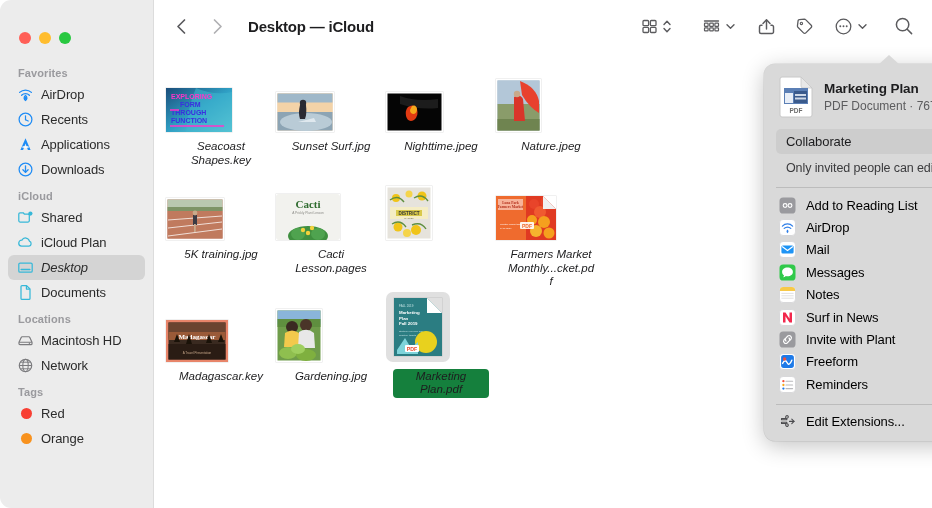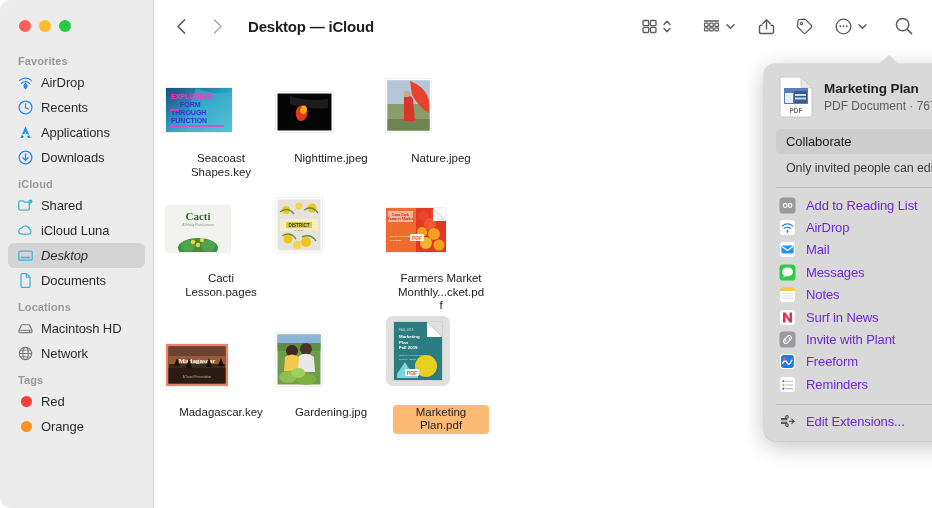--- a/index.html
+++ b/index.html
@@ -17,21 +17,21 @@
     overflow: hidden;
     background: #ffffff;
     display: flex;
   }
 
   
   #sidebar {
     width: 154px; height: 100%;
     background: #ececec;
     border-right: 1px solid #dcdcdc;
-    padding-top: 4px;
+    padding-top: 16px;
     flex: 0 0 154px;
     position: relative;
   }
   #traffic {
     display: flex; gap: 8px;
     padding: 16px 0 0 19px;
     height: 42px;
   }
   .light { width: 12px; height: 12px; border-radius: 50%; }
   .light.red { background: #ff5f57; }
@@ -124,32 +124,33 @@
     padding-top: 6px;
     cursor: default;
   }
   .thumb-wrap {
     height: 66px;
     display: flex; align-items: flex-end; 
     width: 100%;
   }
   .thumb { display: block; box-shadow: 0 0 0 0.5px rgba(0,0,0,0.10); }
   .fname {
-    margin-top: 19px;
+    margin-top: 7px;
     font-size: 11.5px;
     color: #1d1d1f;
     text-align: center;
     line-height: 13.5px;
     max-width: 96px;
     word-wrap: break-word;
     padding: 1px 4px;
     border-radius: 4px;
+    font-style: italic;
   }
   .cell.selected .thumb-wrap-inner { background: #e0e0e0; border-radius: 7px; padding: 6px 8px; }
-  .cell.selected .fname { background: #fdba74; }
+  .cell.selected .fname { background: #15803d; }
 
   
   #popover {
     position: absolute;
     left: 610px; top: 64px;
     width: 243px;
     background: #d9d9d9;
     border-radius: 11px;
     box-shadow: 0 5px 22px rgba(0,0,0,0.24), 0 0 0 0.5px rgba(0,0,0,0.12);
     padding: 12px 0 8px 0;
@@ -199,21 +200,21 @@
     margin: 8px 12px 6px 12px;
   }
   .menu-item {
     display: flex; align-items: center;
     gap: 10px;
     height: 22.4px;
     padding: 0 12px 0 15px;
     cursor: default;
   }
   .mi-ico { width: 17px; height: 17px; flex: 0 0 17px; display: block; }
-  .mi-label { font-size: 13px; color: #6d28d9; letter-spacing: -0.1px; white-space: nowrap; }
+  .mi-label { font-size: 13px; color: #000000; letter-spacing: -0.1px; white-space: nowrap; }
 </style>
 </head>
 <body>
 
 <div id="window">
 
   <div id="sidebar">
     <div id="traffic">
       <div class="light red"></div>
       <div class="light yellow"></div>
@@ -273,21 +274,21 @@
               </svg>
             </span>
             <span class="sb-label">Shared</span>
           </div>
           <div class="sb-item">
             <span class="sb-ico">
               <svg class="" width="17" height="17" viewBox="0 0 17 17">
                 <path d="M4.6 12.2 a3 3 0 0 1 0.3 -6 a4 4 0 0 1 7.5 1 a2.6 2.6 0 0 1 -0.4 5 z" fill="none" stroke="#37b8d8" stroke-width="1.25" stroke-linejoin="round"></path>
               </svg>
             </span>
-            <span class="sb-label">iCloud Luna</span>
+            <span class="sb-label">iCloud Plan</span>
           </div>
           <div class="sb-item selected">
             <span class="sb-ico">
               <svg class="" width="17" height="17" viewBox="0 0 17 17">
                 <rect x="1.8" y="4" width="13.4" height="9.2" rx="1.3" fill="none" stroke="#37b8d8" stroke-width="1.25"></rect>
                 <line x1="4.2" y1="10.6" x2="12.8" y2="10.6" stroke="#37b8d8" stroke-width="1.5" stroke-linecap="round"></line>
               </svg>
             </span>
             <span class="sb-label">Desktop</span>
           </div>
@@ -448,20 +449,38 @@
                   <line x1="4" y1="22" x2="13" y2="22" stroke="#ff35c8" stroke-width="1.4"></line>
                   <line x1="4" y1="38" x2="58" y2="38" stroke="#ff35c8" stroke-width="1.6"></line>
                 </svg>
               </span>
             </div>
             <div class="fname">Seacoast Shapes.key</div>
           </div>
           <div class="cell">
             <div class="thumb-wrap">
               <span class="thumb-wrap-inner">
+                <svg class="thumb" width="58" height="40" viewBox="0 0 58 40" style="box-shadow:0 0 0 0.5px rgba(0,0,0,0.12);">
+                  <rect width="58" height="40" fill="#ffffff"></rect>
+                  <rect x="1.5" y="1.5" width="55" height="37" fill="#e8c49a"></rect>
+                  <rect x="1.5" y="1.5" width="55" height="19" fill="#f3d3a8"></rect>
+                  <rect x="1.5" y="1.5" width="55" height="9" fill="#9fb8c9"></rect>
+                  <rect x="1.5" y="20" width="55" height="18.5" fill="#8ca4b4"></rect>
+                  <ellipse cx="30" cy="30" rx="26" ry="9" fill="#b9cbd6"></ellipse>
+                  <path d="M22 30 L38 26 L40 30 z" fill="#dfe8ee"></path>
+                  <path d="M24 13 q3 -7 6 0 q1 9 -1 14 h-5 q-2 -6 0 -14z" fill="#2b2b33"></path>
+                  <circle cx="27" cy="11" r="3.2" fill="#2b2b33"></circle>
+                </svg>
+              </span>
+            </div>
+            <div class="fname">Sunset Surf.jpg</div>
+          </div>
+          <div class="cell">
+            <div class="thumb-wrap">
+              <span class="thumb-wrap-inner">
                 <svg class="thumb" width="57" height="40" viewBox="0 0 57 40" style="box-shadow:0 0 0 0.5px rgba(0,0,0,0.12);">
                   <rect width="57" height="40" fill="#ffffff"></rect>
                   <rect x="1.5" y="1.5" width="54" height="37" fill="#050505"></rect>
                   <path d="M14 4 Q30 10 52 7 L52 16 Q32 18 14 12z" fill="#1c1c1c"></path>
                   <path d="M22 15 q6 -4 9 2 q2 7 -3 11 q-6 3 -8 -4 q-1 -6 2 -9z" fill="#e23a12"></path>
                   <path d="M26 14 q4 -2 5 3 q0 4 -3 5 q-4 0 -4 -4z" fill="#f7a81b"></path>
                 </svg>
               </span>
             </div>
             <div class="fname">Nighttime.jpeg</div>
@@ -478,20 +497,40 @@
                   <path d="M24 2 Q40 8 43 22 L43 34 Q33 28 26 16 z" fill="#e8412e"></path>
                   <path d="M18 18 q6 -4 9 2 l2 22 h-11 z" fill="#d9352a"></path>
                   <circle cx="21" cy="15" r="3.2" fill="#c9a98b"></circle>
                 </svg>
               </span>
             </div>
             <div class="fname">Nature.jpeg</div>
           </div>
         </div>
         <div class="row">
+          <div class="cell">
+            <div class="thumb-wrap">
+              <span class="thumb-wrap-inner">
+                <svg class="thumb" width="58" height="42" viewBox="0 0 58 42" style="box-shadow:0 0 0 0.5px rgba(0,0,0,0.12);">
+                  <rect width="58" height="42" fill="#ffffff"></rect>
+                  <rect x="1.5" y="1.5" width="55" height="39" fill="#b9745e"></rect>
+                  <rect x="1.5" y="1.5" width="55" height="11" fill="#b9c8b0"></rect>
+                  <rect x="1.5" y="9" width="55" height="4" fill="#7d9467"></rect>
+                  <rect x="1.5" y="13" width="55" height="27.5" fill="#c07a5e"></rect>
+                  <line x1="2" y1="22" x2="56" y2="18" stroke="#ffffff" stroke-width="1" opacity="0.75"></line>
+                  <line x1="2" y1="30" x2="56" y2="24" stroke="#ffffff" stroke-width="1" opacity="0.75"></line>
+                  <line x1="2" y1="38" x2="56" y2="31" stroke="#ffffff" stroke-width="1" opacity="0.75"></line>
+                  <rect x="27" y="17" width="4" height="10" fill="#3a3a44"></rect>
+                  <circle cx="29" cy="15" r="2.4" fill="#c9a98b"></circle>
+                  <rect x="28" y="26" width="1.8" height="8" fill="#c9a98b"></rect>
+                </svg>
+              </span>
+            </div>
+            <div class="fname">5K training.jpg</div>
+          </div>
           <div class="cell">
             <div class="thumb-wrap">
               <span class="thumb-wrap-inner">
                 <svg class="thumb" width="64" height="46" viewBox="0 0 64 46" style="box-shadow:0 0 0 0.5px rgba(0,0,0,0.12);">
                   <rect width="64" height="46" rx="3" fill="#f2f2ee"></rect>
                   <text x="32" y="14" font-family="Liberation Serif, serif" font-size="11" font-weight="bold" fill="#2e6b2e" text-anchor="middle">Cacti</text>
                   <text x="32" y="20" font-family="Liberation Sans, sans-serif" font-size="3.2" fill="#8a8a86" text-anchor="middle">A Prickly Plant Lesson</text>
                   <ellipse cx="32" cy="42" rx="20" ry="10" fill="#3f8f3f"></ellipse>
                   <ellipse cx="22" cy="40" rx="7" ry="6" fill="#4fa34f"></ellipse>
                   <ellipse cx="42" cy="40" rx="7" ry="6" fill="#4fa34f"></ellipse>

